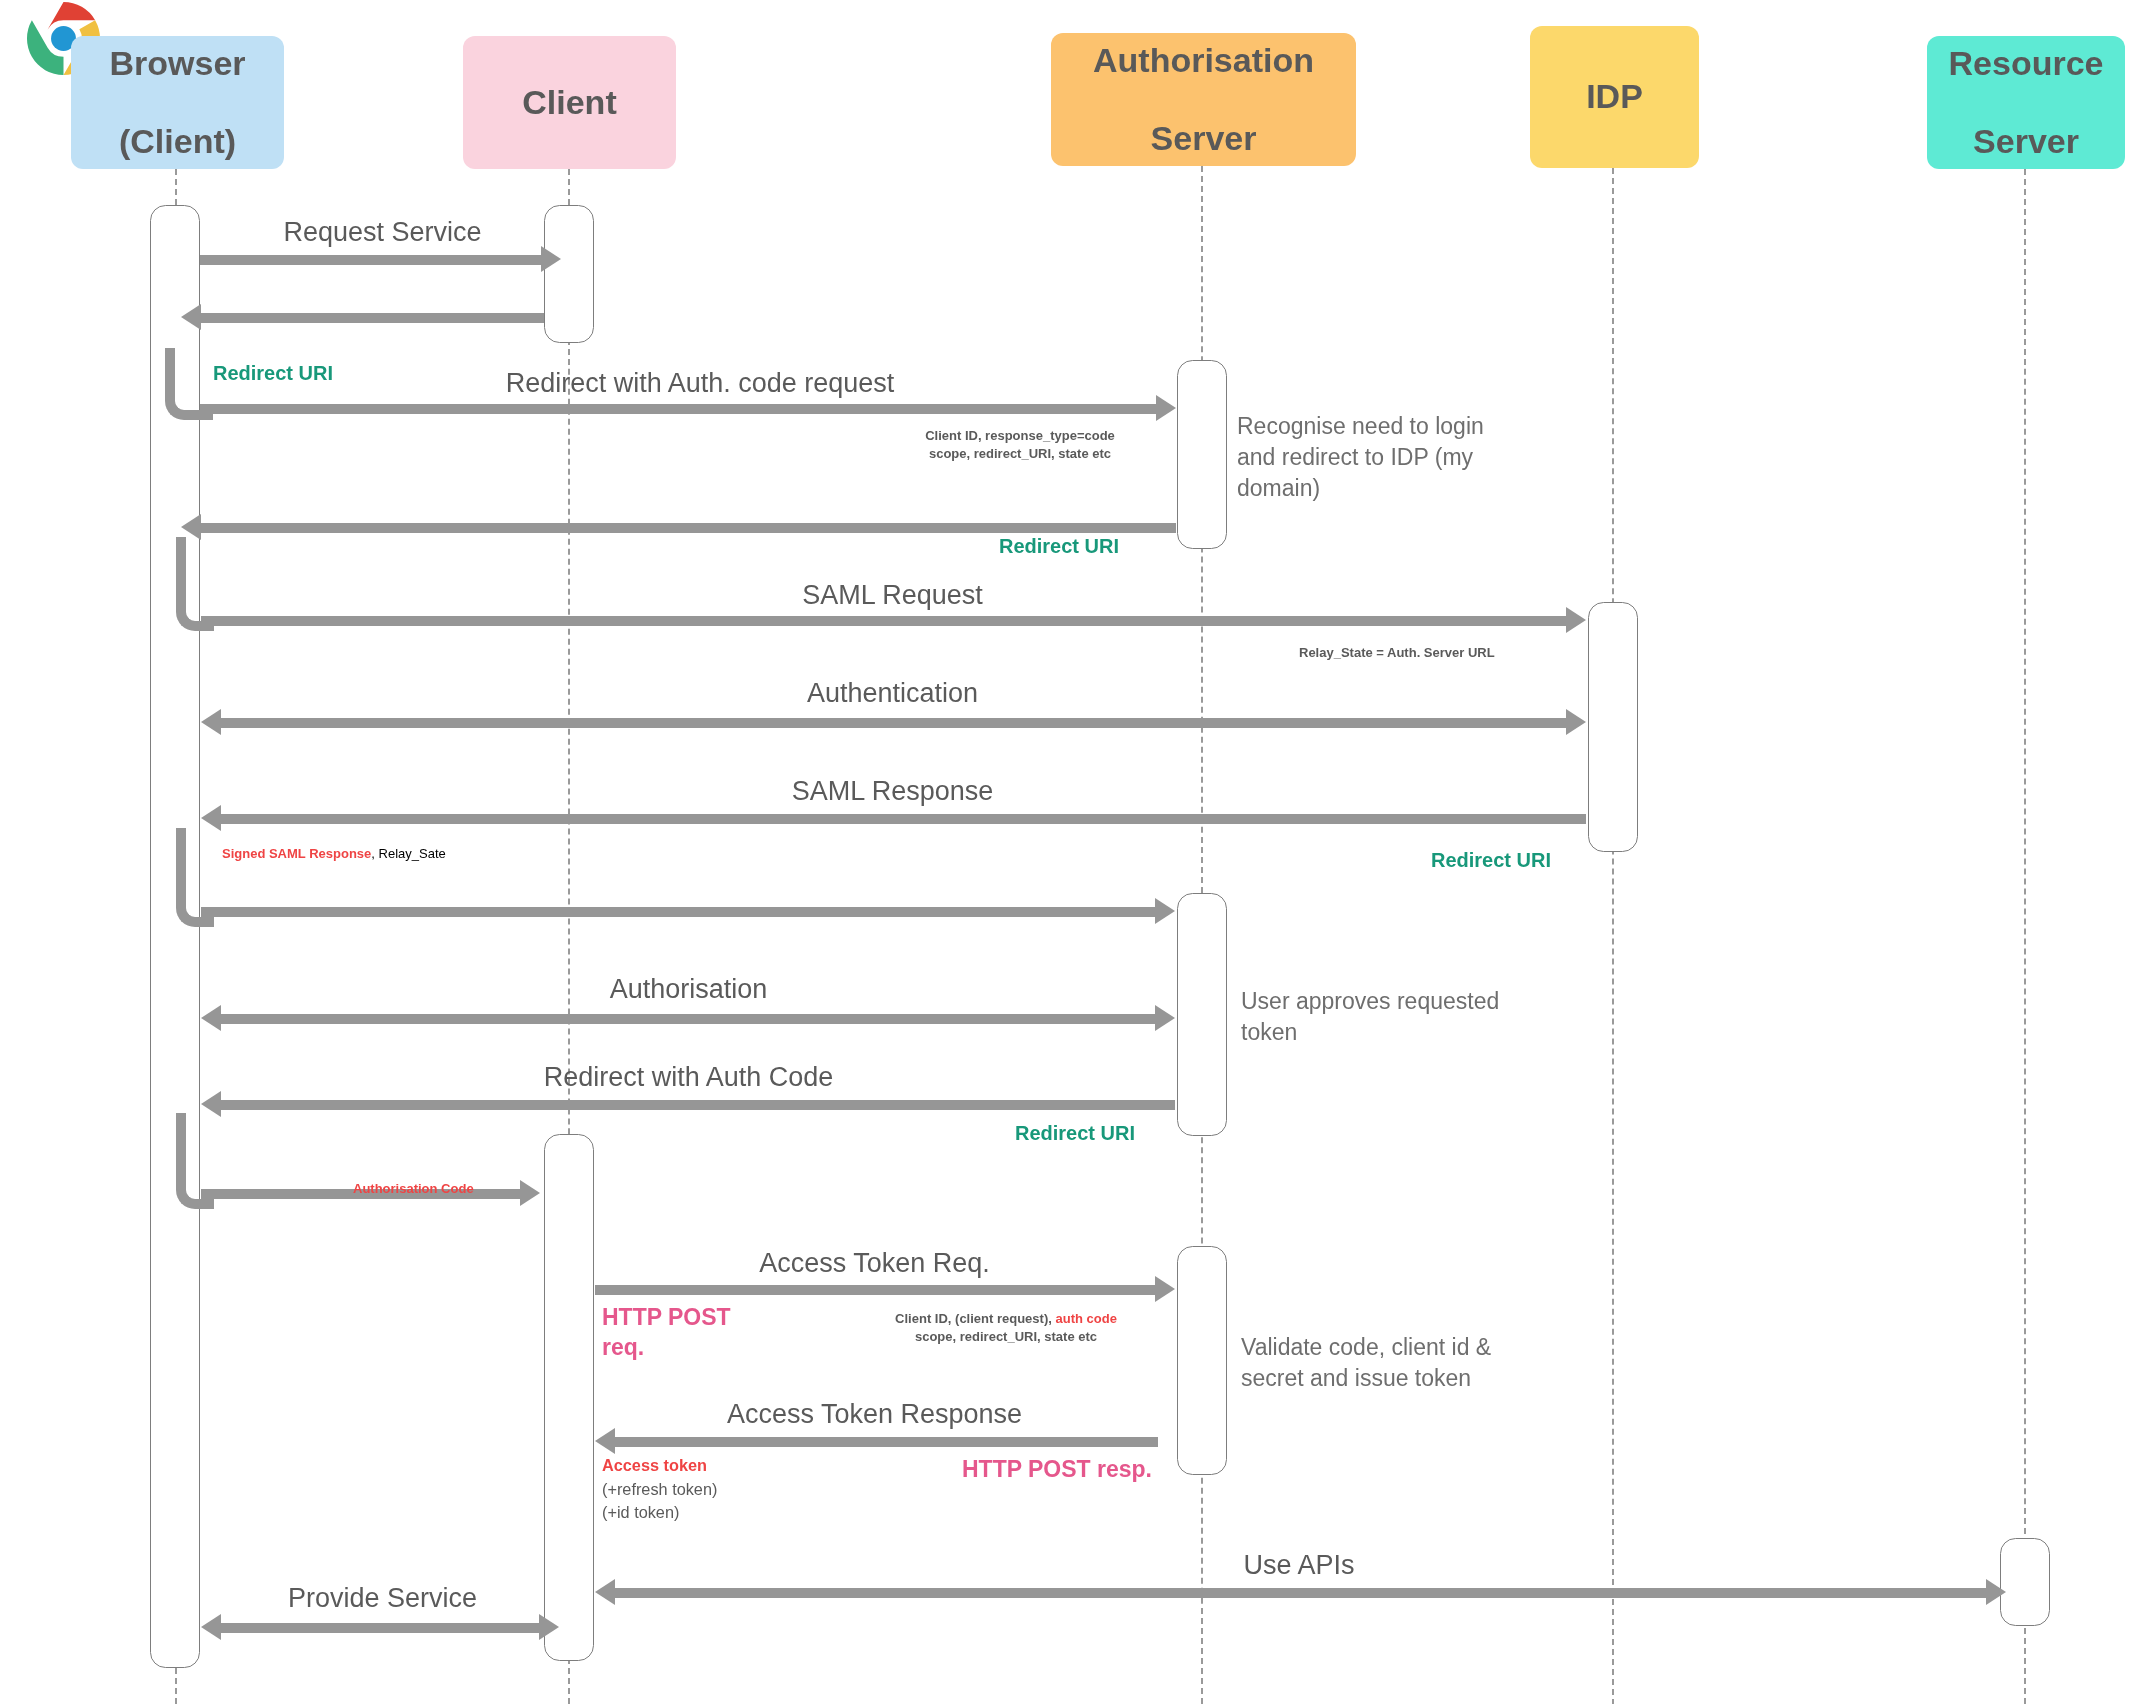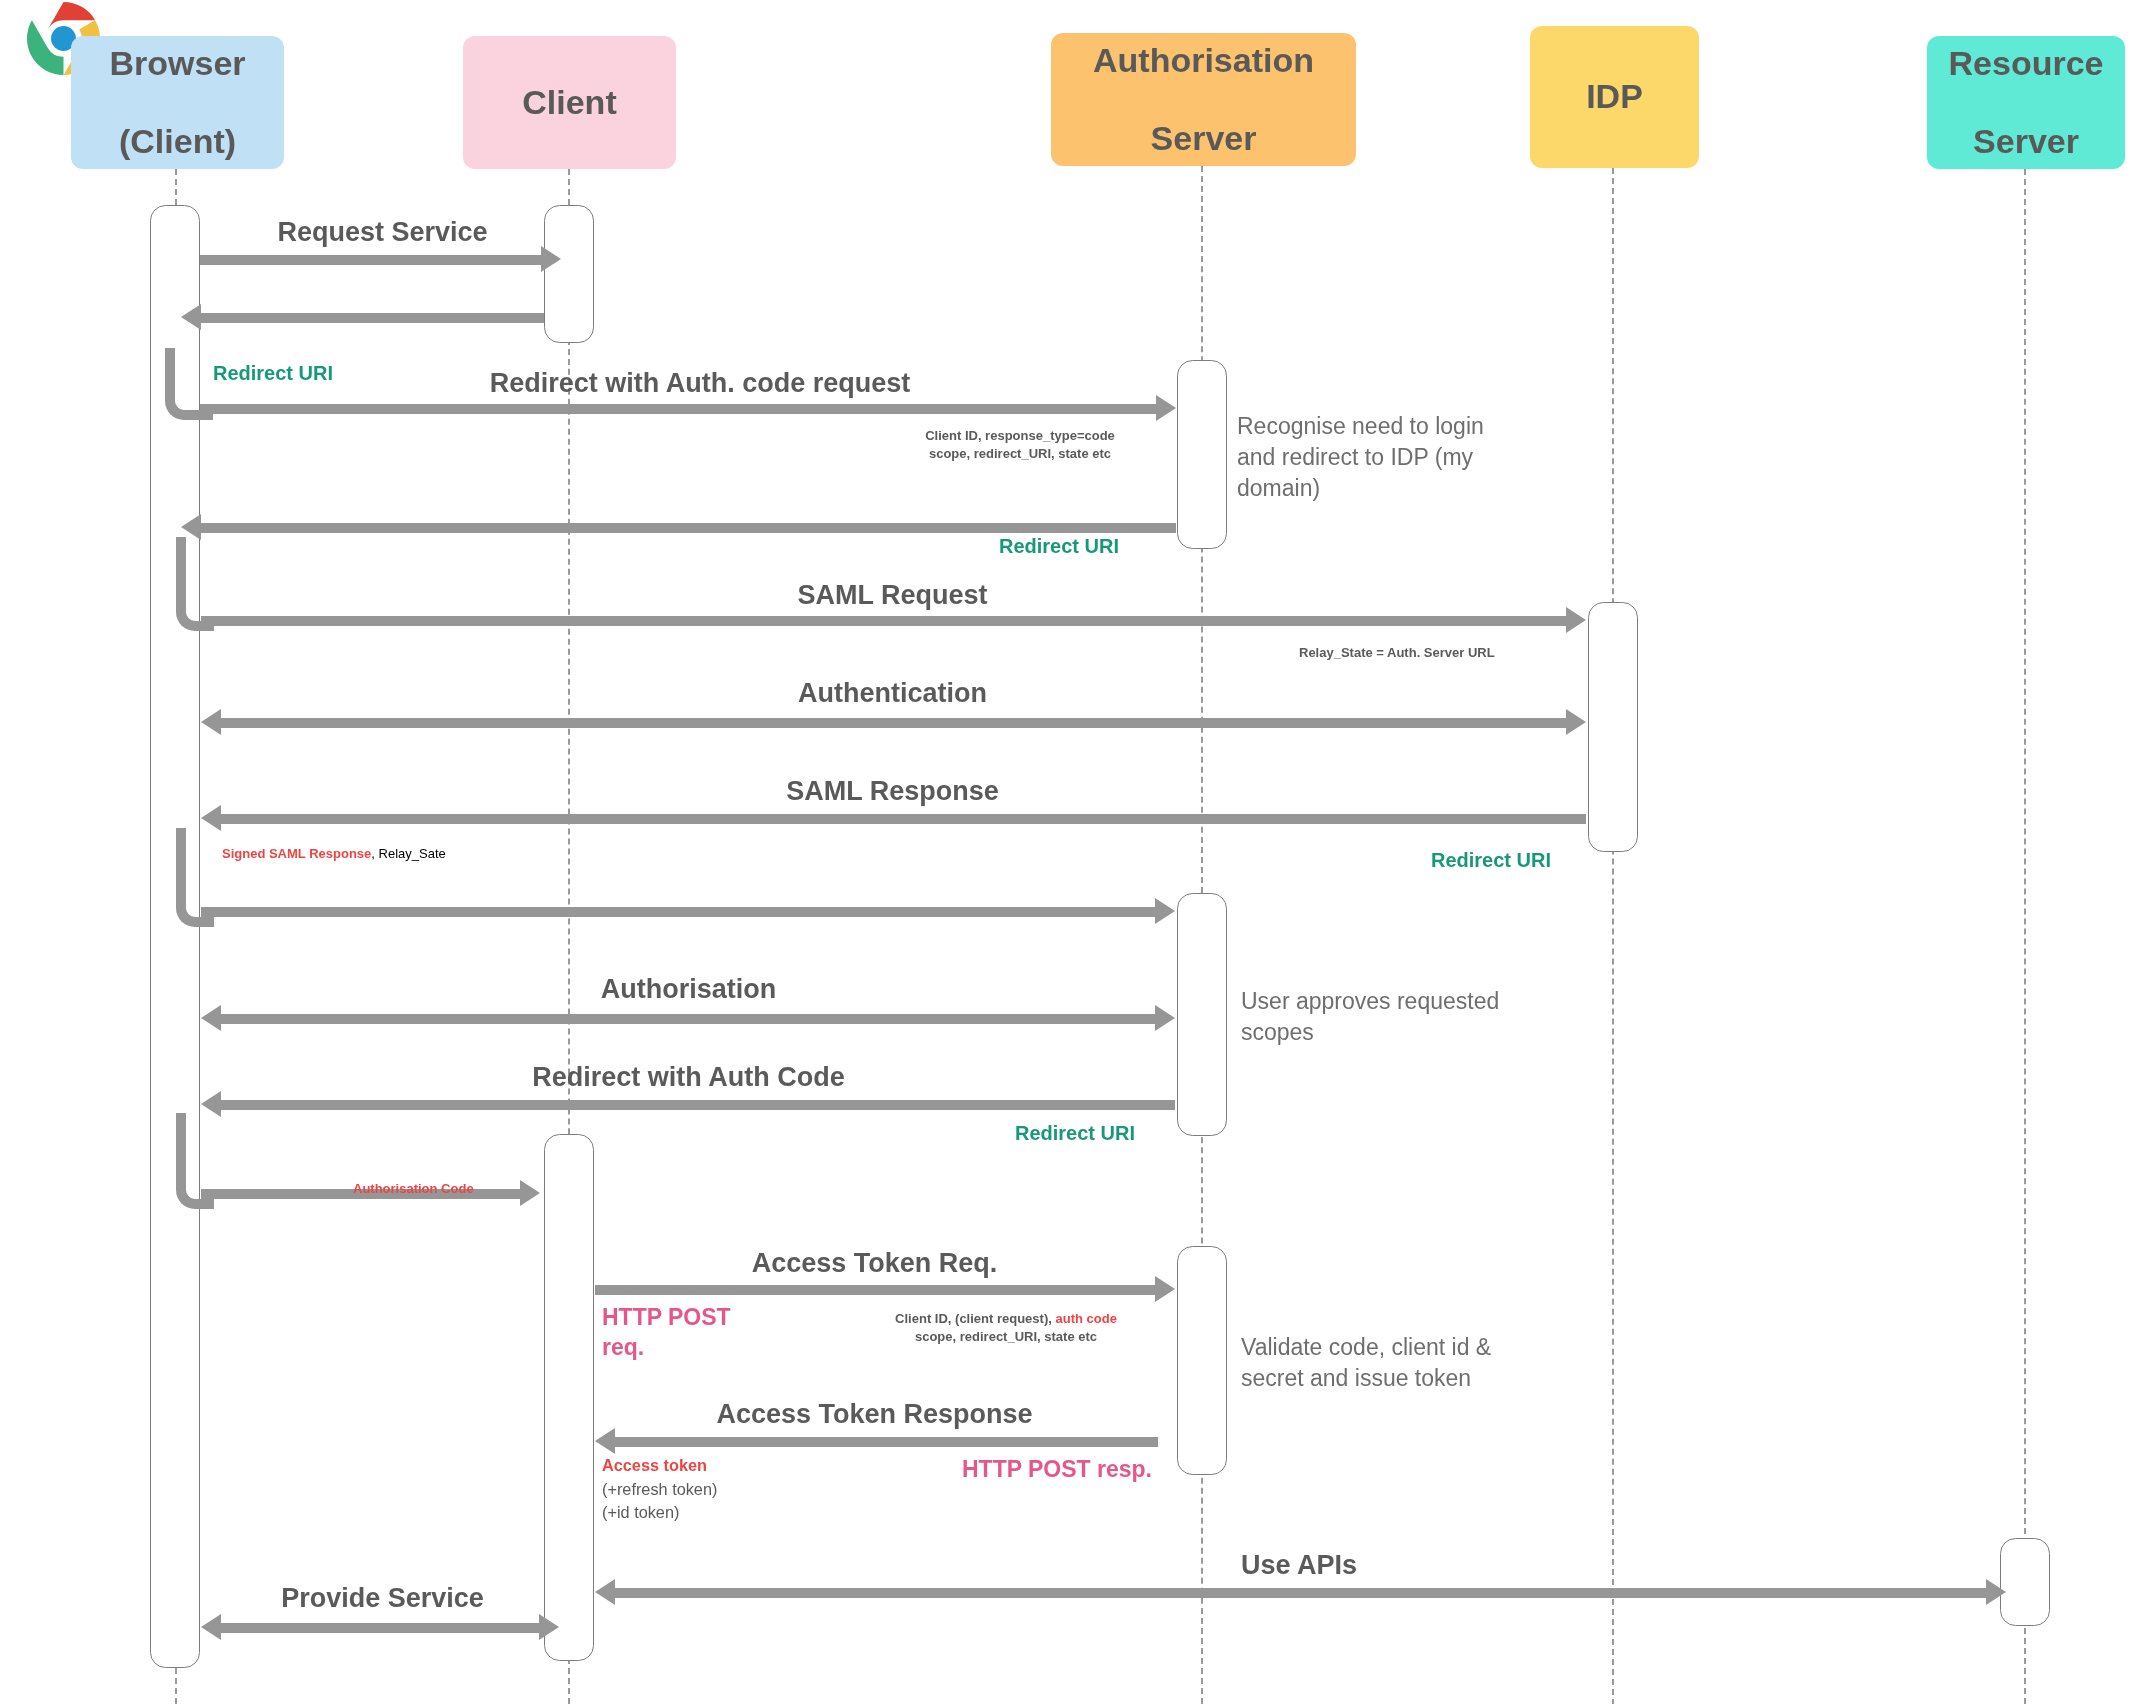--- a/index.html
+++ b/index.html
@@ -27,21 +27,21 @@
         border-left:20.6px solid #969696;}
   .msg.ah-l::before{content:"";position:absolute;left:-19px;top:-8.6px;
         border-top:13.8px solid transparent;border-bottom:13.8px solid transparent;
         border-right:20.6px solid #969696;}
 
   
   .elbow{position:absolute;border-left:10.3px solid #969696;
          border-bottom:10.3px solid #969696;border-bottom-left-radius:19px;}
 
   
-  .mlabel{position:absolute;color:#5a5a5a;font-weight:bold;font-size:27px;
+  .mlabel{position:absolute;color:#5a5a5a;font-weight:normal;font-size:27px;
           text-align:center;white-space:nowrap;}
   .sublabel{position:absolute;color:#5a5a5a;font-weight:bold;font-size:13px;
             line-height:1.35;white-space:nowrap;}
   .green{color:#18987a;font-weight:bold;}
   .blue{color:#ef4444;font-weight:bold;}
   .pink{color:#e5578c;font-weight:bold;}
   .grey{color:#000000;font-weight:normal;}
   .note{position:absolute;color:#6e6e6e;font-size:23px;line-height:1.35;
         font-weight:normal;}
   .tiny{position:absolute;font-size:16.3px;line-height:1.45;color:#5a5a5a;}
@@ -194,21 +194,21 @@
 
   <div class="note" style="left:1237px;top:411px;width:344px;">
     <span> Recognise need to login</span><br>
     <span>and redirect to IDP (my</span><br>
     <span>domain)</span>
   </div>
 
 
   <div class="note" style="left:1241px;top:986px;width:344px;">
     <span>User approves requested</span><br>
-    <span>scopes</span>
+    <span>token</span>
   </div>
 
   <div class="note" style="left:1241px;top:1332px;width:361px;">
     <span>Validate code, client id &amp;</span><br>
     <span>secret and issue token</span>
   </div>
 
 </div>
 
 

